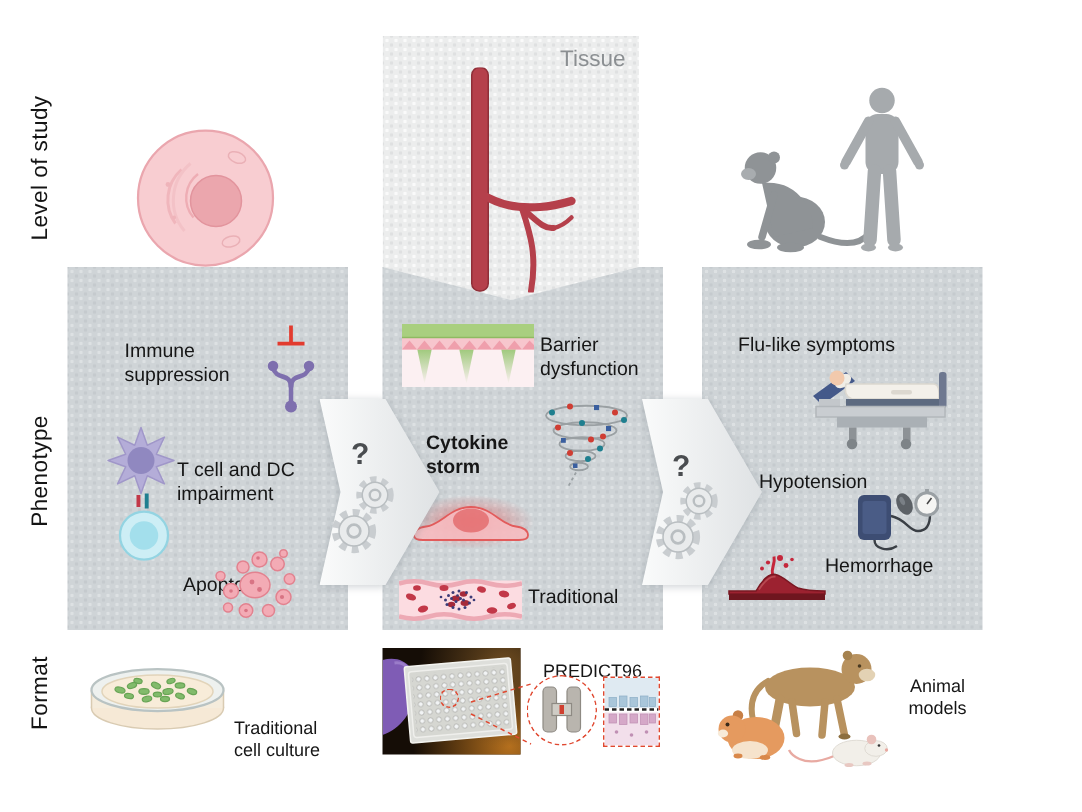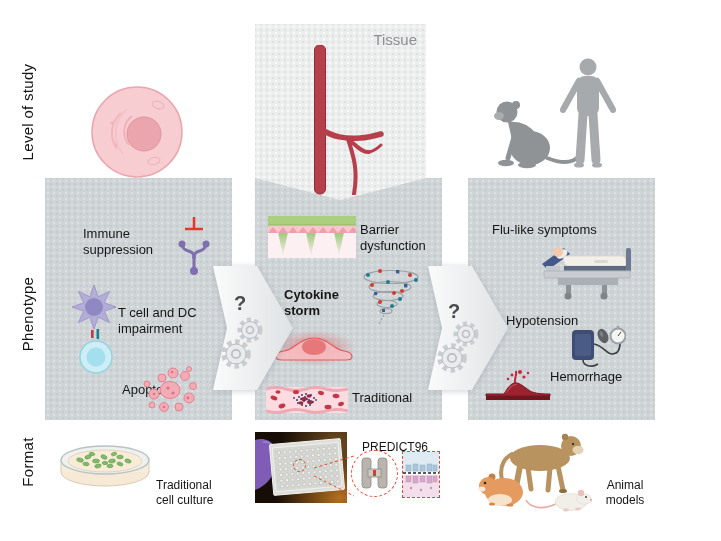--- a/index.html
+++ b/index.html
@@ -448,15 +448,15 @@
 
     <path d="M78,76 Q64,82 55,78 Q50,76 48,72" fill="none" stroke="#e8aaa2" stroke-width="1.6"></path>
     <ellipse cx="93" cy="74" rx="16" ry="8.5" fill="#f2efe9" stroke="#ddd8d0" stroke-width="0.6"></ellipse>
     <ellipse cx="106" cy="71" rx="7.5" ry="5.2" fill="#f2efe9" stroke="#ddd8d0" stroke-width="0.6"></ellipse>
     <circle cx="103" cy="65" r="3.2" fill="#e9c2bc"></circle>
     <circle cx="108" cy="69" r="0.9" fill="#333333"></circle>
     <circle cx="113" cy="72" r="1.1" fill="#e8a8a0"></circle>
     <ellipse cx="88" cy="82" rx="3" ry="1.4" fill="#e8c8c2"></ellipse>
     <ellipse cx="100" cy="81" rx="3" ry="1.4" fill="#e8c8c2"></ellipse>
   </svg>
-  <div class="abs fmt-label" style="left:598px;top:450px;width:54px;text-align:center;margin-top:28px;">Animal models</div>
+  <div class="abs fmt-label" style="left:598px;top:450px;width:54px;text-align:center;">Animal models</div>
 
 </div>
 
 </body></html>

